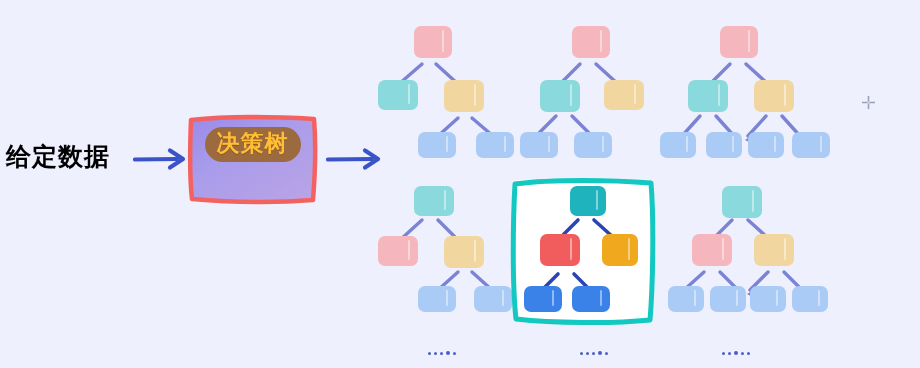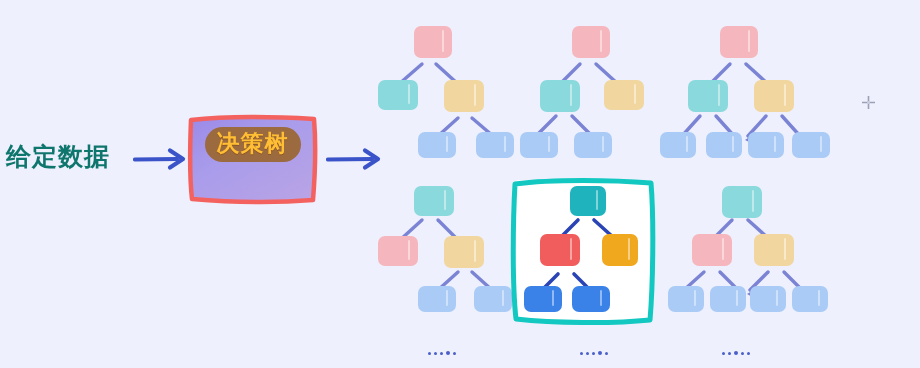--- a/index.html
+++ b/index.html
@@ -20,21 +20,21 @@
     background: #eef0fd;
   }
 
   
   #given-data-label {
     position: absolute;
     left: 6px;
     top: 140px;
     font-size: 25px;
     font-weight: 700;
-    color: #0f766e;
+    color: #000000;
     letter-spacing: 1px;
     white-space: nowrap;
     font-family: "DejaVu Sans", sans-serif;
   }
 
   
   .flow-arrow {
     position: absolute;
     height: 26px;
   }

